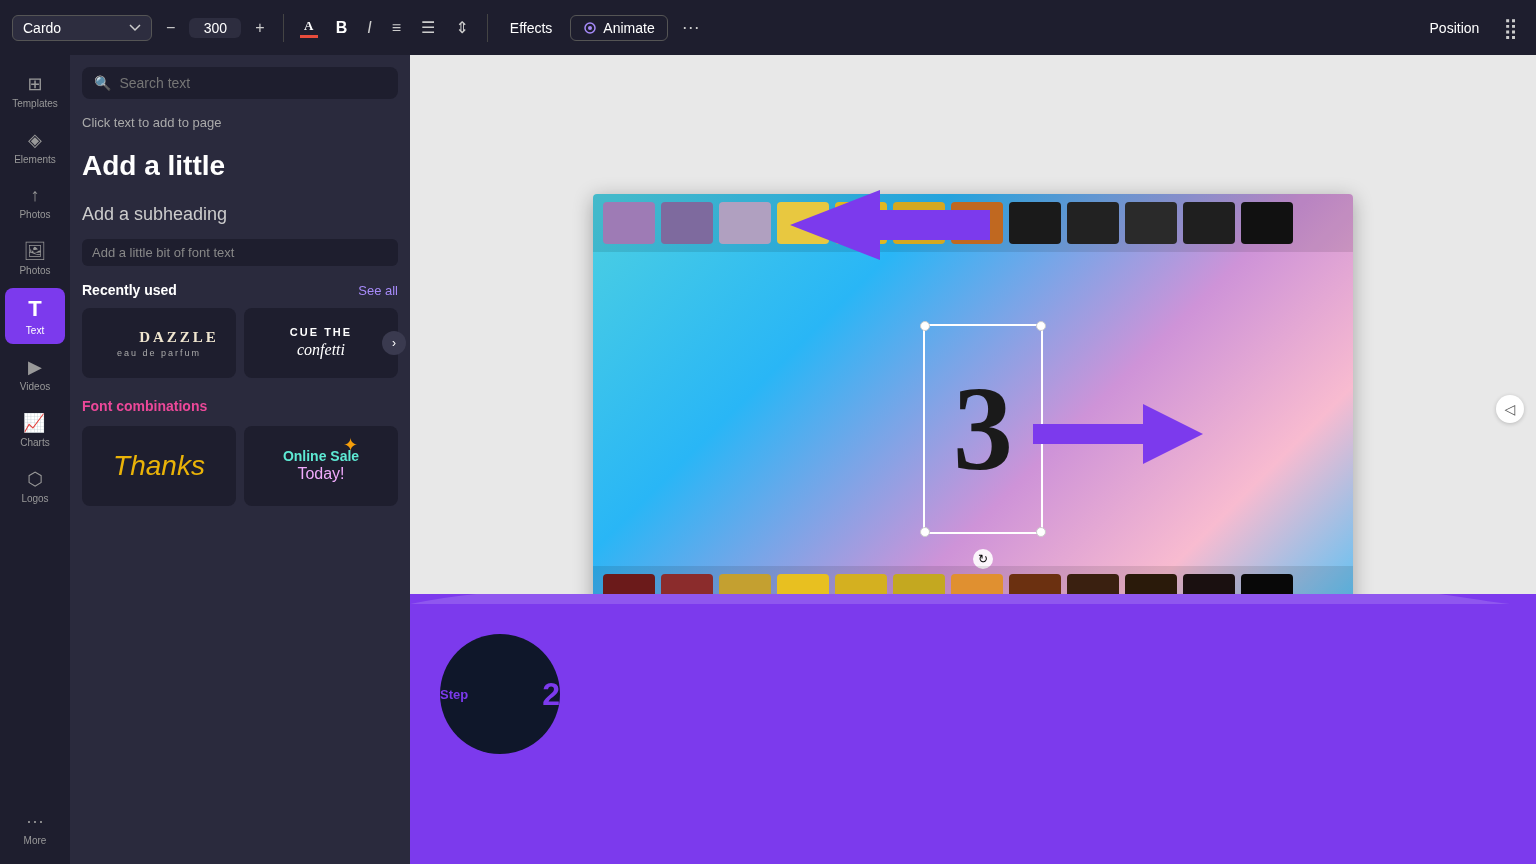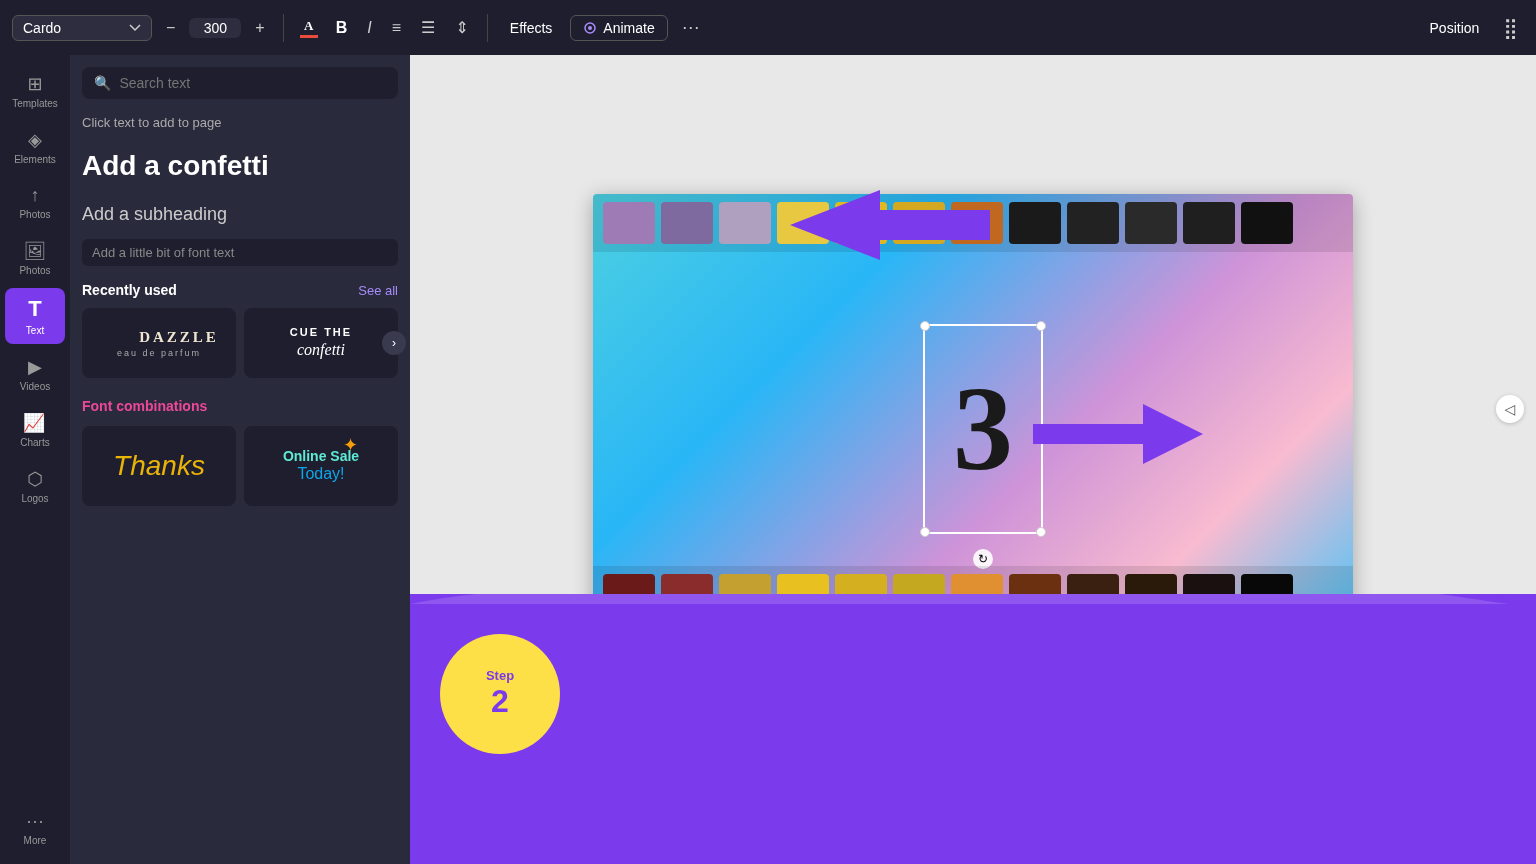--- a/index.html
+++ b/index.html
@@ -134,21 +134,21 @@
     .font-card-confetti { font-style: italic; font-size: 13px; color: #fff; line-height: 1.3; text-align: center; }
     .font-card-confetti .cue { font-family: sans-serif; font-size: 11px; font-style: normal; letter-spacing: 2px; color: #fff; font-weight: bold; }
     .chevron-btn { position: absolute; right: -8px; top: 50%; transform: translateY(-50%); background: #3a3a4f; border: none; border-radius: 50%; width: 24px; height: 24px; color: #fff; cursor: pointer; font-size: 12px; display: flex; align-items: center; justify-content: center; }
 
     .font-combinations-title { color: #ec4899; font-size: 14px; font-weight: 600; margin-bottom: 12px; }
     .font-combo-card {
       background: #1e1e2e; border-radius: 8px; padding: 12px; cursor: pointer; min-height: 80px;
       display: flex; align-items: center; justify-content: center;
     }
     .font-combo-online { color: #5eead4; font-size: 14px; font-weight: 700; line-height: 1.1; }
-    .font-combo-today { font-size: 16px; color: #0ea5e9; }
+    .font-combo-today { font-size: 16px; color: #f0abfc; }
     .star { position: absolute; top: 8px; right: 40px; color: #f59e0b; font-size: 18px; }
     .font-combo-thanks { font-style: italic; font-size: 28px; color: #eab308; }
 
     
     .canvas-wrapper {
       flex: 1;
       display: flex;
       flex-direction: column;
       background: #e8e8e8;
       position: relative;
@@ -249,22 +249,22 @@
       overflow: hidden;
     }
     .wave-svg {
       position: absolute; top: -40px; left: 0; right: 0;
     }
     .step-circle {
       position: absolute;
       left: 30px; top: 40px;
       width: 120px; height: 120px;
       border-radius: 50%;
-      background: #fde047;
-      display: flex; flex-direction: column; align-items: center; justify-content: center;
+      background: #0f172a;
+      display: flex; flex-direction: row; align-items: center; justify-content: space-between;
       color: #7c3aed; font-weight: 700;
     }
     .step-label { font-size: 13px; font-weight: 600; }
     .step-number { font-size: 32px; font-weight: 900; }
     .step-text {
       position: absolute;
       left: 180px; top: 30px; right: 30px;
       color: #fff; font-size: 32px; font-weight: 700; line-height: 1.3;
     }
   </style>
@@ -359,21 +359,21 @@
   </div>
 
   <div class="left-panel">
     <div class="search-box">
       <span class="search-icon">🔍</span>
       <input class="search-input" type="text" placeholder="Search text" style="">
     </div>
 
     <p class="click-text-hint">Click text to add to page</p>
 
-    <div class="add-heading">Add a confetti</div>
+    <div class="add-heading">Add a little</div>
     <div class="add-subheading">Add a subheading</div>
     <div class="add-body">Add a little bit of font text</div>
 
     <div class="section-header">
       <span class="section-title">Recently used</span>
       <span class="see-all">See all</span>
     </div>
 
     <div class="recently-used-grid">
       <div class="font-card">

